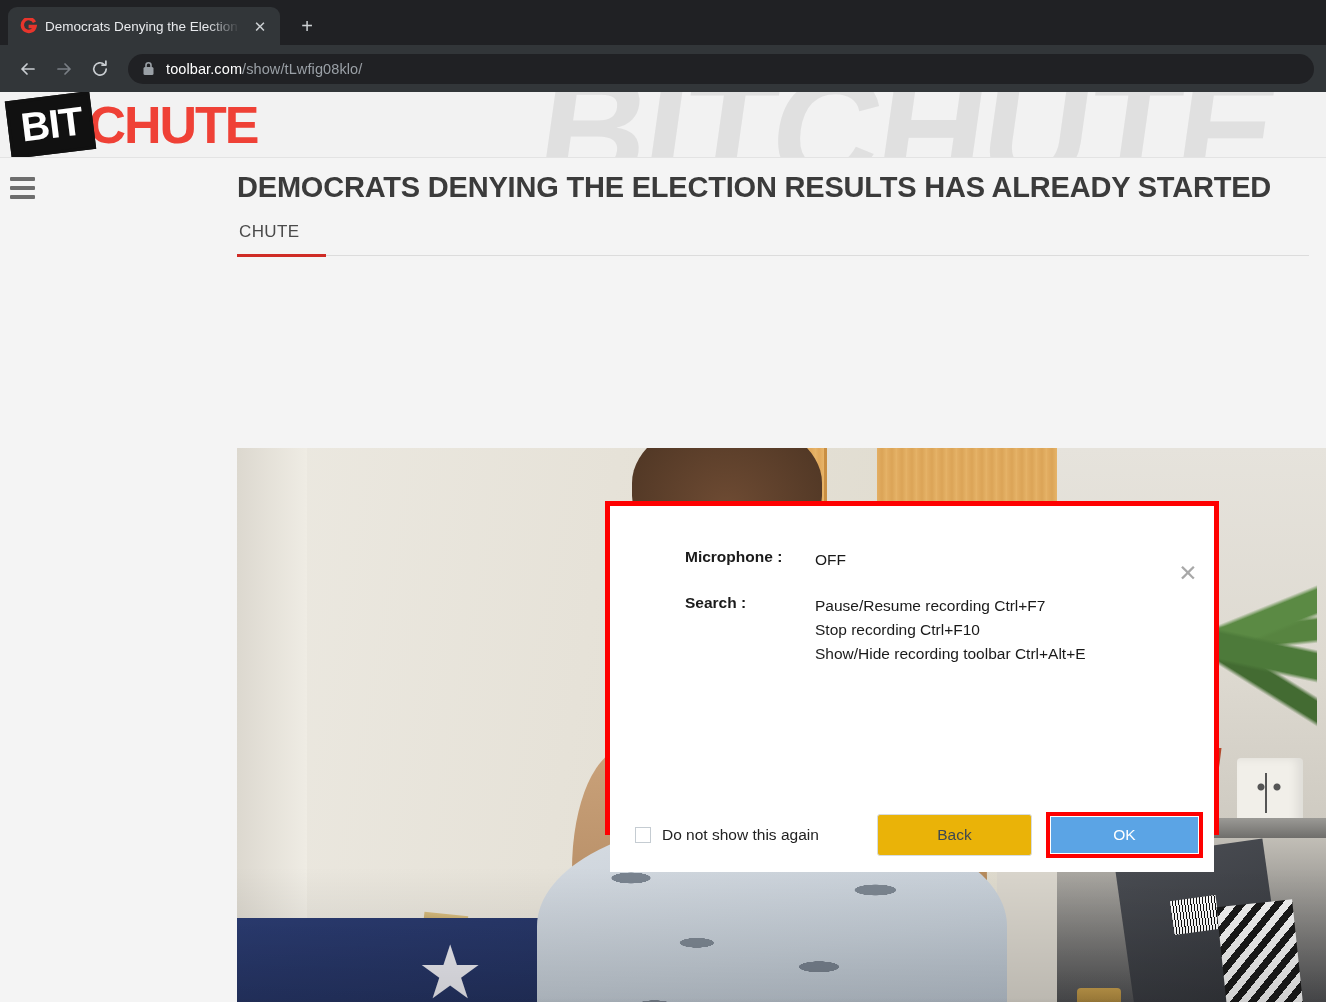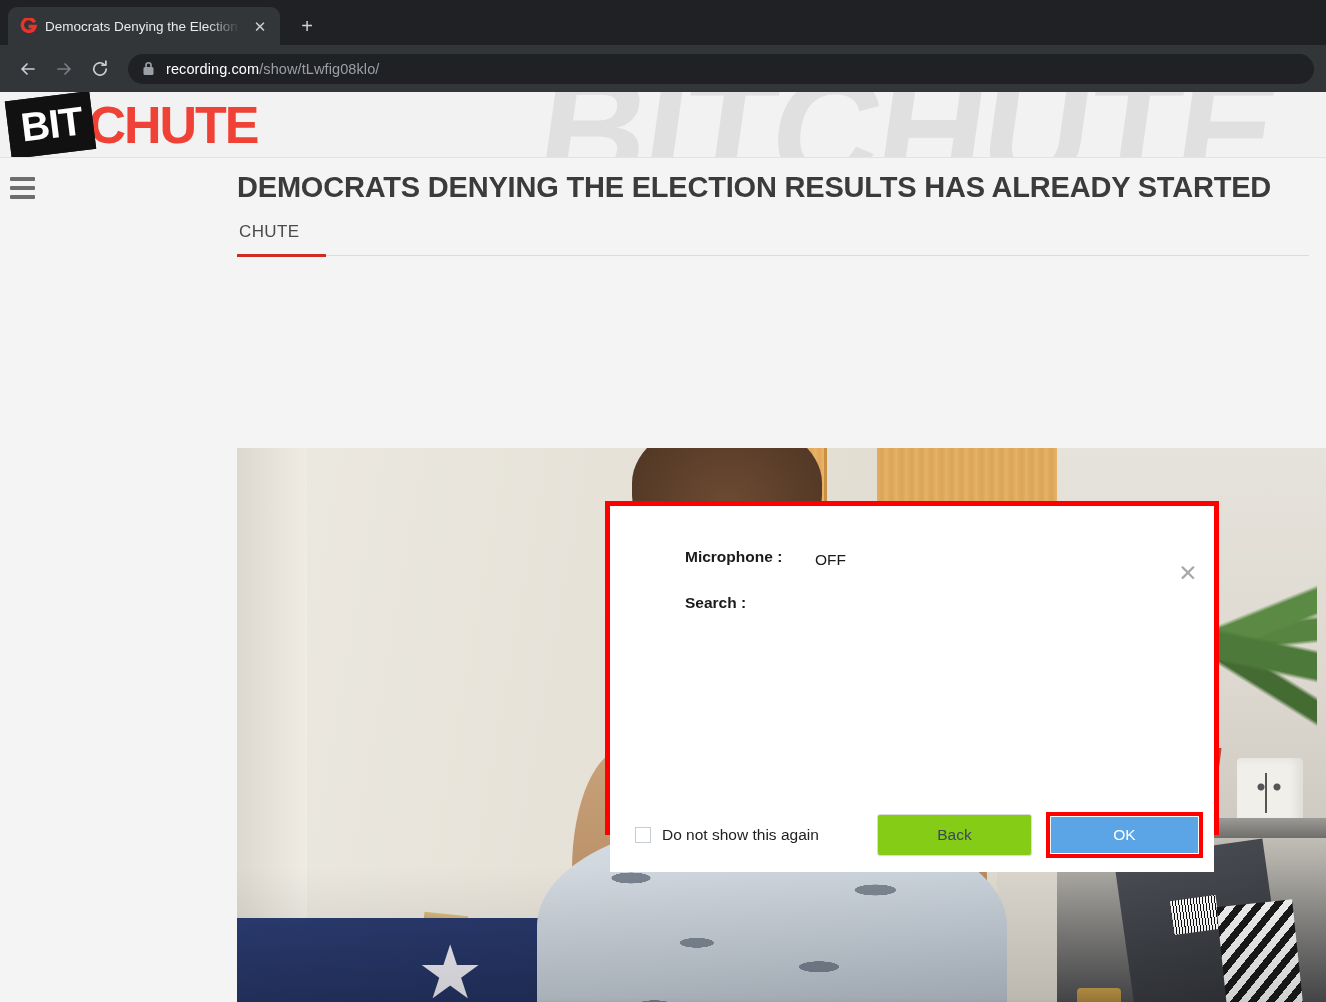--- a/index.html
+++ b/index.html
@@ -371,21 +371,21 @@
     padding: 0 0 0 25px;
   }
   .chk-wrap { display: flex; align-items: center; gap: 11px; }
   .chk {
     width: 16px; height: 16px; border: 1px solid #c5ccd2; background: #fff;
   }
   .chk-label { font-size: 15.5px; color: #222; }
   .footer-spacer { flex: 1 1 auto; }
   .btn-back {
     width: 155px; height: 42px;
-    border: 1px solid #d7dce0; background: #84cc16;
+    border: 1px solid #d7dce0; background: #eab308;
     color: #3d4852; font-size: 15.5px;
     display: flex; align-items: center; justify-content: center;
     border-radius: 3px;
   }
   .btn-ok-outline {
     margin-left: 14px; margin-right: 11px;
     border: 4px solid #fe0000;
     padding: 1px;
   }
   .btn-ok {
@@ -429,21 +429,21 @@
         <path d="M15.9 2.2v3.9h-3.9" fill="none" stroke="currentColor" stroke-width="1.7" stroke-linecap="round" stroke-linejoin="round"></path>
       </svg>
     </div>
     <div class="omnibox">
       <span class="lock-icon">
         <svg width="13" height="15" viewBox="0 0 13 15">
           <rect x="1.5" y="6" width="10" height="8" rx="1.5" fill="#9aa0a6"></rect>
           <path d="M4 6V4.2a2.5 2.5 0 0 1 5 0V6" fill="none" stroke="#9aa0a6" stroke-width="1.6"></path>
         </svg>
       </span>
-      <span class="url-text"><span class="host">recording.com</span><span>/show/tLwfig08klo/</span></span>
+      <span class="url-text"><span class="host">toolbar.com</span><span>/show/tLwfig08klo/</span></span>
     </div>
   </div>
 </div>
 
 <div class="page">
 
   <div class="site-header">
     <div class="watermark">BITCHUTE</div>
     <div class="logo">
       <span class="logo-bit">BIT</span>
@@ -515,20 +515,23 @@
       <div class="modal">
         <div class="modal-close">✕</div>
 
         <div class="modal-rows">
           <div class="modal-row">
             <div class="modal-label">Microphone :</div>
             <div class="modal-value">OFF</div>
           </div>
           <div class="modal-row">
             <div class="modal-label">Search :</div>
+            <div class="modal-value" style="white-space: pre-line;">Pause/Resume recording Ctrl+F7
+Stop recording Ctrl+F10
+Show/Hide recording toolbar Ctrl+Alt+E</div>
           </div>
         </div>
 
         <div class="modal-footer">
           <div class="chk-wrap">
             <span class="chk"></span>
             <span class="chk-label">Do not show this again</span>
           </div>
           <div class="footer-spacer"></div>
           <div class="btn-back">Back</div>

